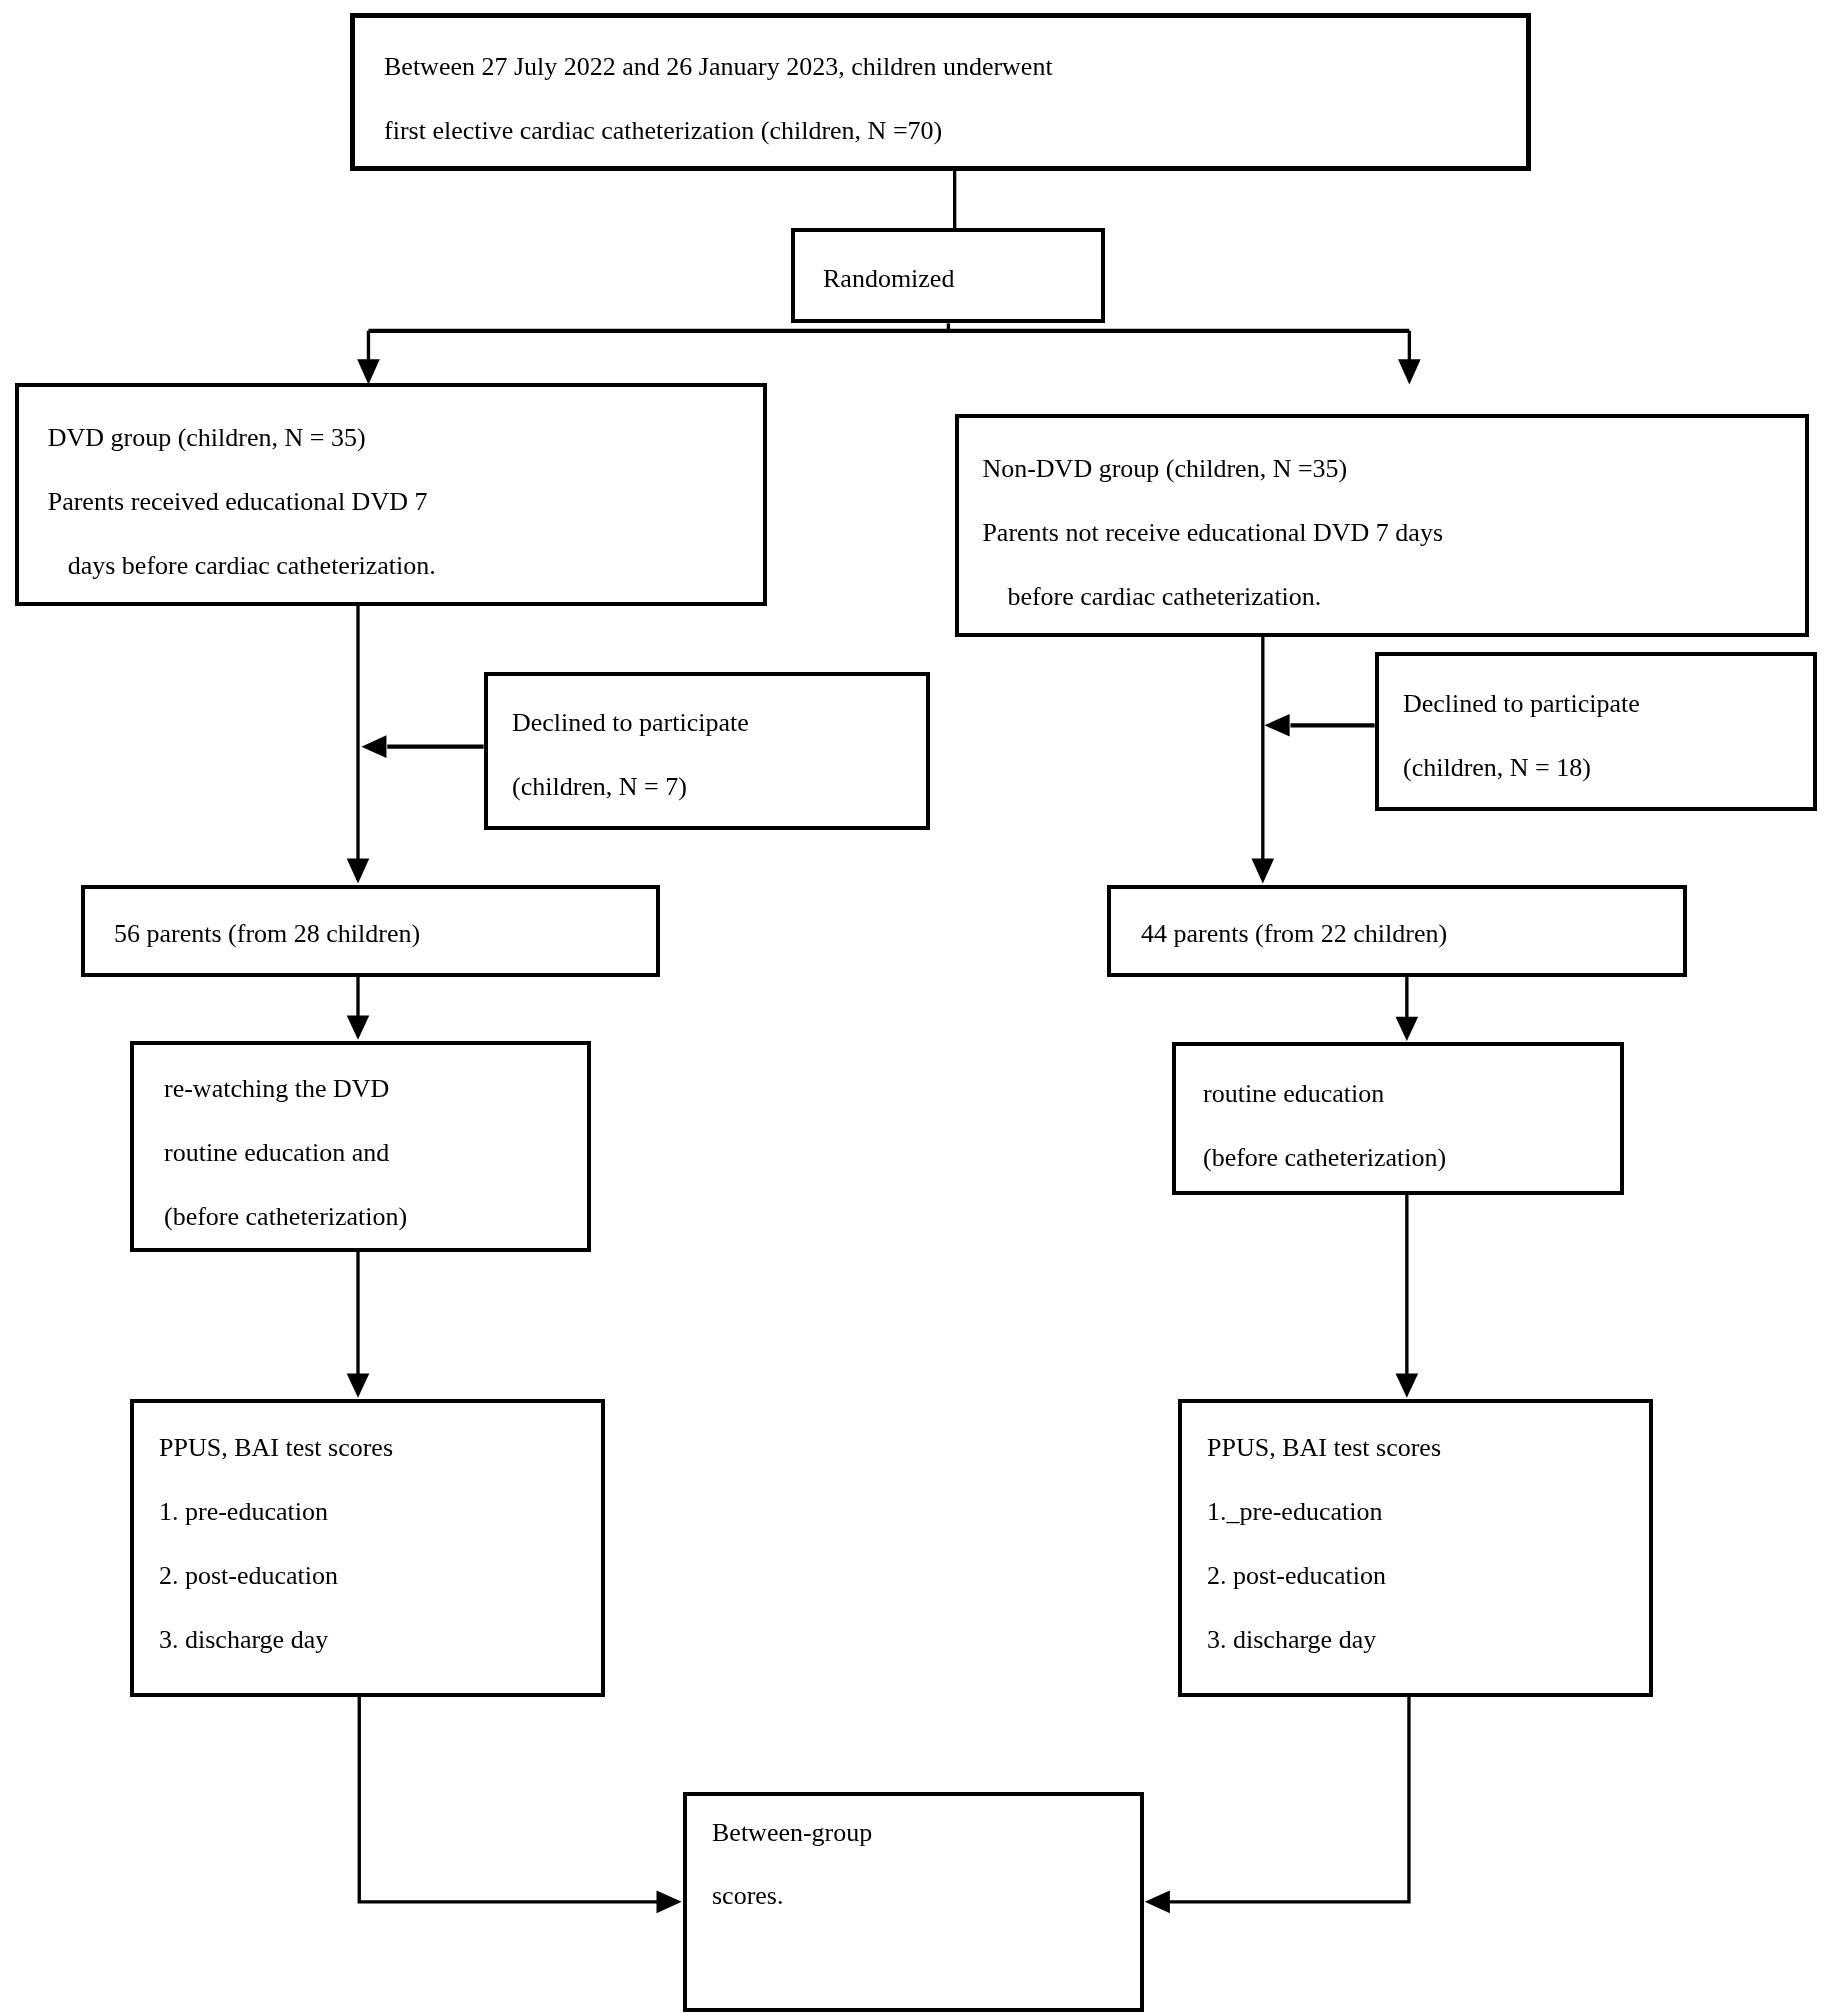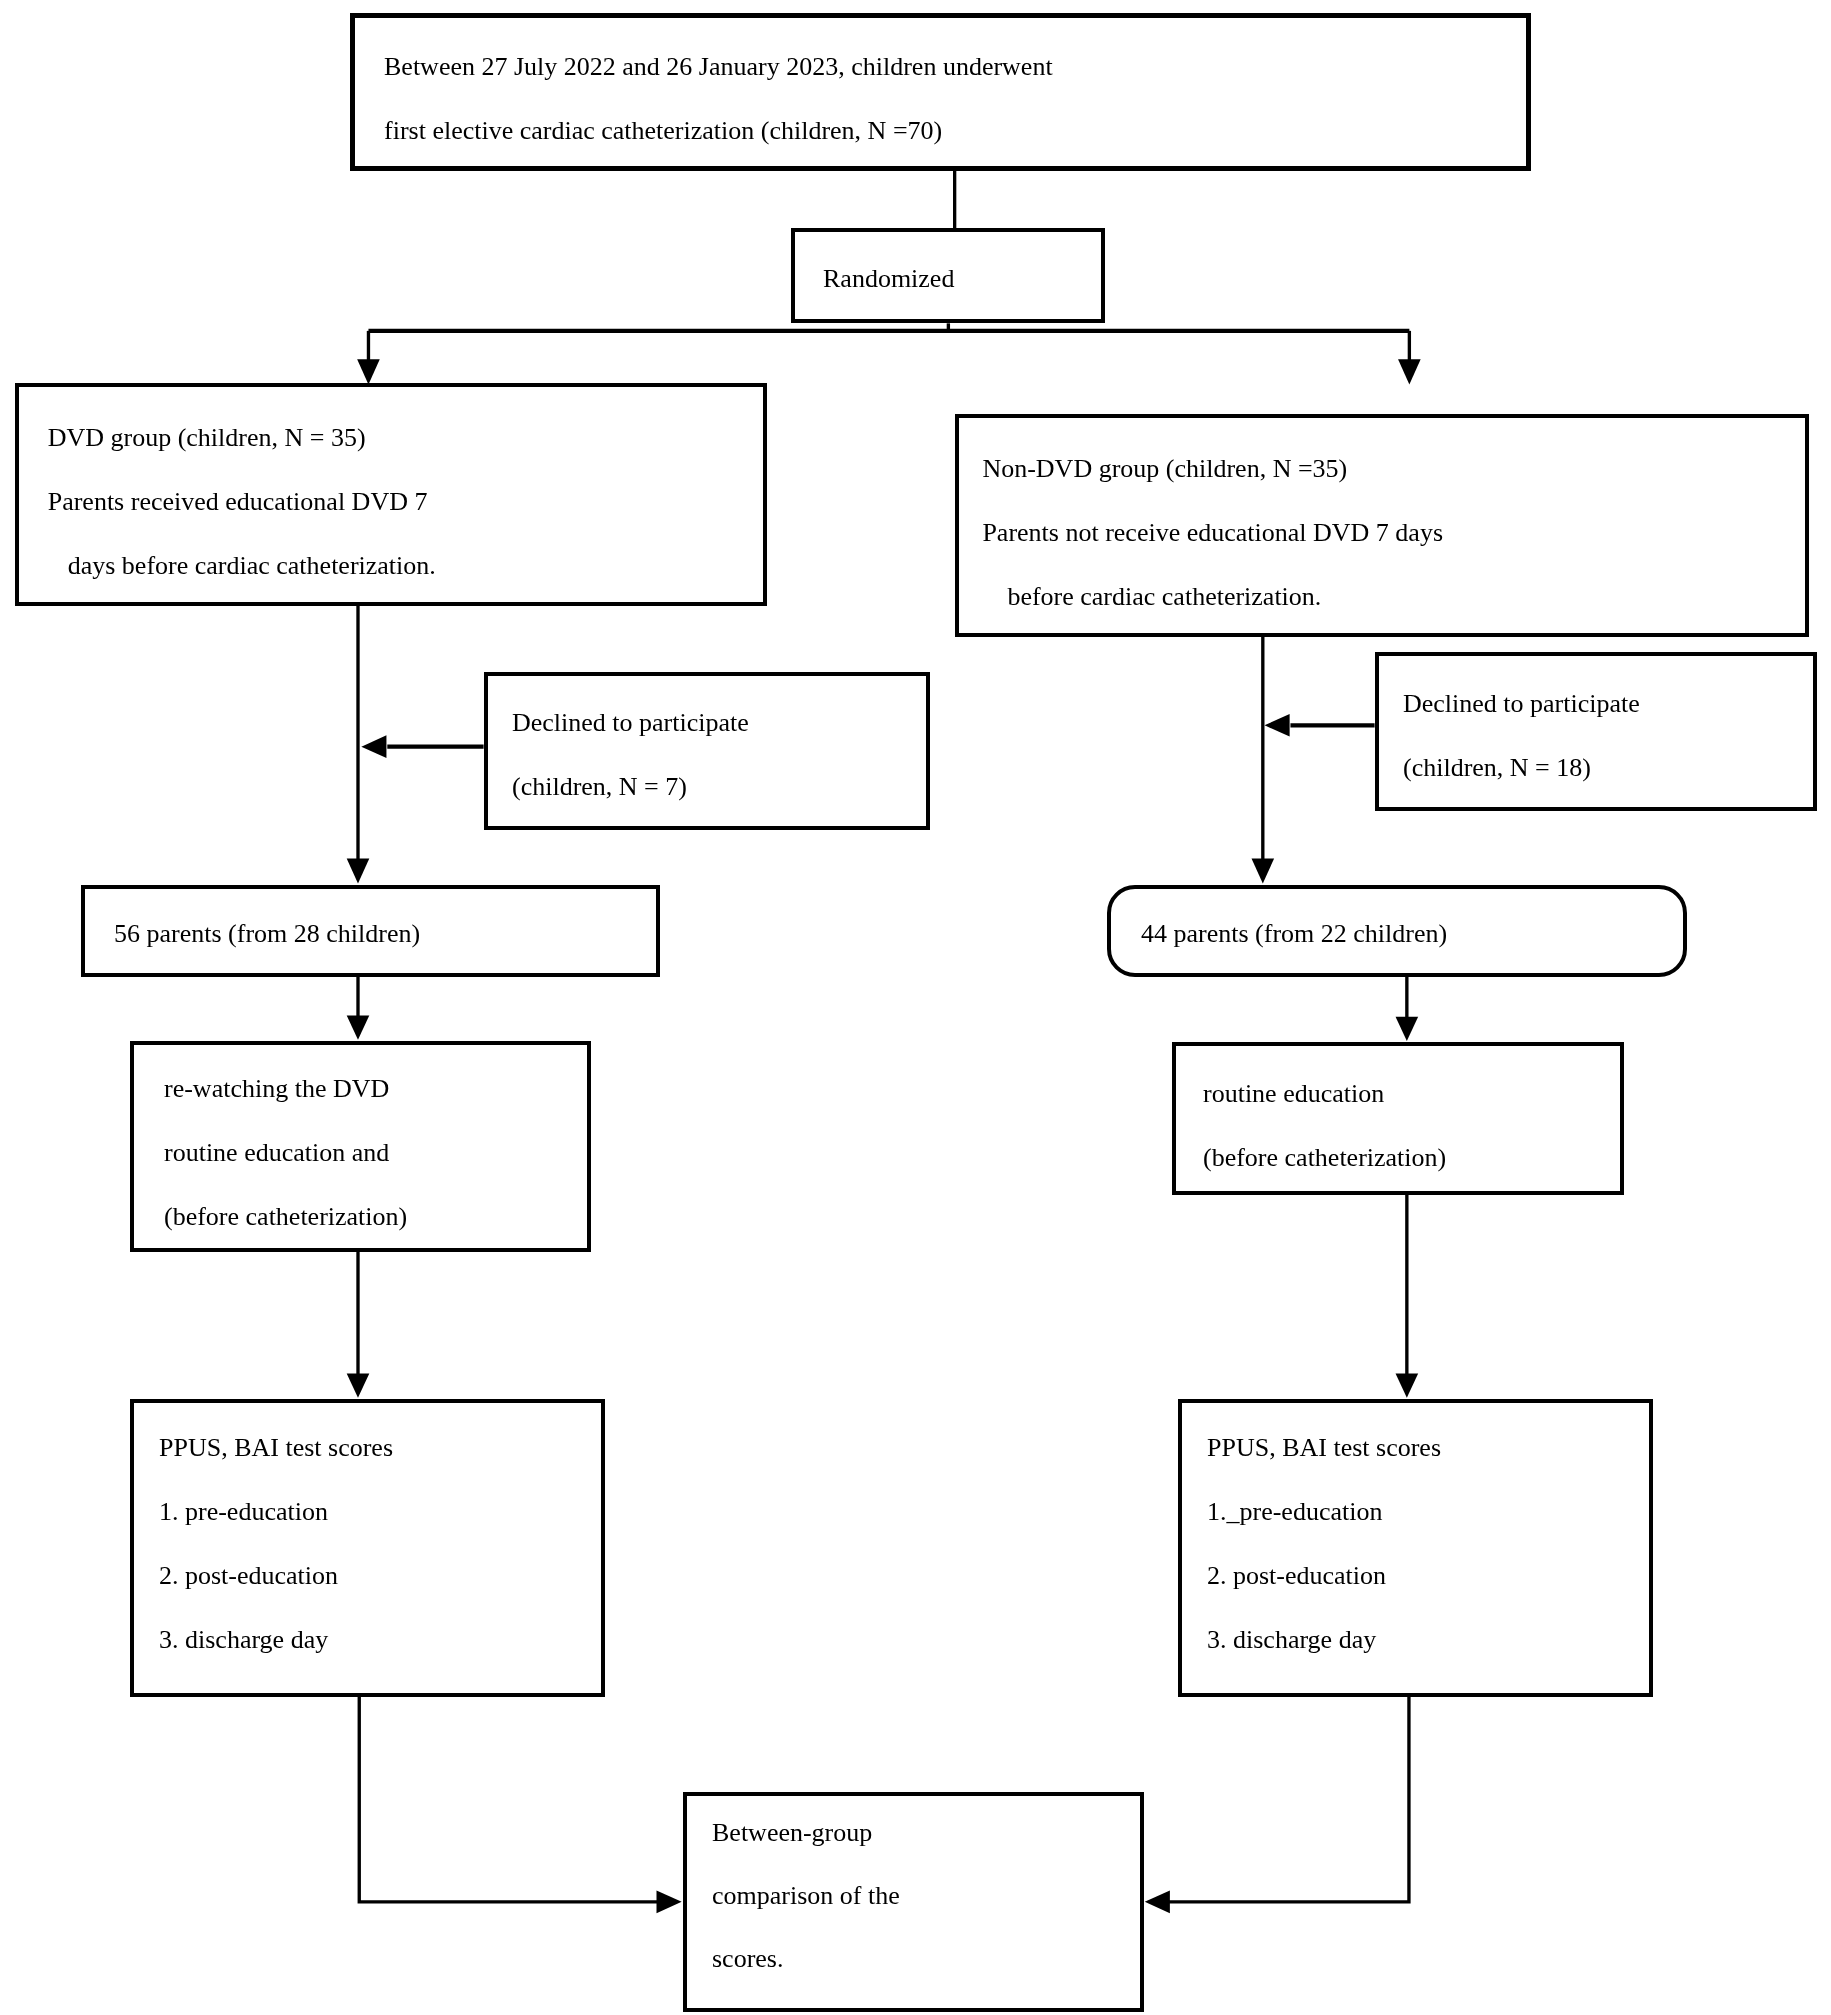--- a/index.html
+++ b/index.html
@@ -37,21 +37,21 @@
   .indent-md { padding-left: 25px; }
 
   
   #enrollment-box   { left:  350px; top:   12.6px; width: 1181px; height: 158px; padding: 17.6px 12.6px 0 29px; border-width: 5px; }
   #randomized-box   { left: 791px; top:  228px; width:  314px; height: 95px; padding: 15px 8.4px 0 28px; }
   #dvd-box          { left:   14.7px; top:  383px; width: 752px; height: 223px; padding: 19px 8.4px 0 29px; }
   #nondvd-box       { left: 955px; top:  383px; width: 854px; height: 223px; padding: 19px 8.4px 0 23.4px; margin-top: 31px; }
   #declined-l-box   { left: 484px; top: 672px; width: 446px; height: 158px; padding: 15px 4.2px 0 24px; }
   #declined-r-box   { left: 1375px; top: 652px; width: 442px; height: 159px; padding: 15.5px 4.2px 0 24px; }
   #parents56-box    { left:  81px; top: 885px; width: 579px; height: 92px; padding: 13.4px 8.4px 0 29px; }
-  #parents44-box    { left: 1107px; top: 885px; width: 580px; height: 92px; padding: 13.4px 8.4px 0 30px; border-radius: 28px; }
+  #parents44-box    { left: 1107px; top: 885px; width: 580px; height: 92px; padding: 13.4px 8.4px 0 30px; }
   #routine-l-box    { left:  130px; top: 1041px; width: 461px; height: 211px; padding: 11.7px 4.2px 0 30px; }
   #routine-r-box    { left: 1172px; top: 1042px; width: 452px; height: 153px; padding: 16.3px 4.2px 0 27px; }
   #ppus-l-box       { left:  130px; top: 1399px; width: 475px; height: 298px; padding: 12.6px 4.2px 0 25px; }
   #ppus-r-box       { left: 1178px; top: 1399px; width: 475px; height: 298px; padding: 12.6px 4.2px 0 25px; }
   #between-box      { left: 683px; top: 1792px; width: 461px; height: 220px; padding: 5px 4.2px 0 25px; line-height: 63px; }
 </style>
 </head>
 <body>
 
 <div id="canvas">
@@ -163,18 +163,17 @@
 
   <div class="box" id="ppus-r-box">
     <span class="ln">PPUS, BAI test scores</span>
     <span class="ln">1._pre-education</span>
     <span class="ln">2. post-education</span>
     <span class="ln">3. discharge day</span>
   </div>
 
   <div class="box" id="between-box">
     <span class="ln">Between-group</span>
-    <span class="ln">comparison of the</span>
     <span class="ln">scores.</span>
   </div>
 
 </div>
 
 
 </body></html>

